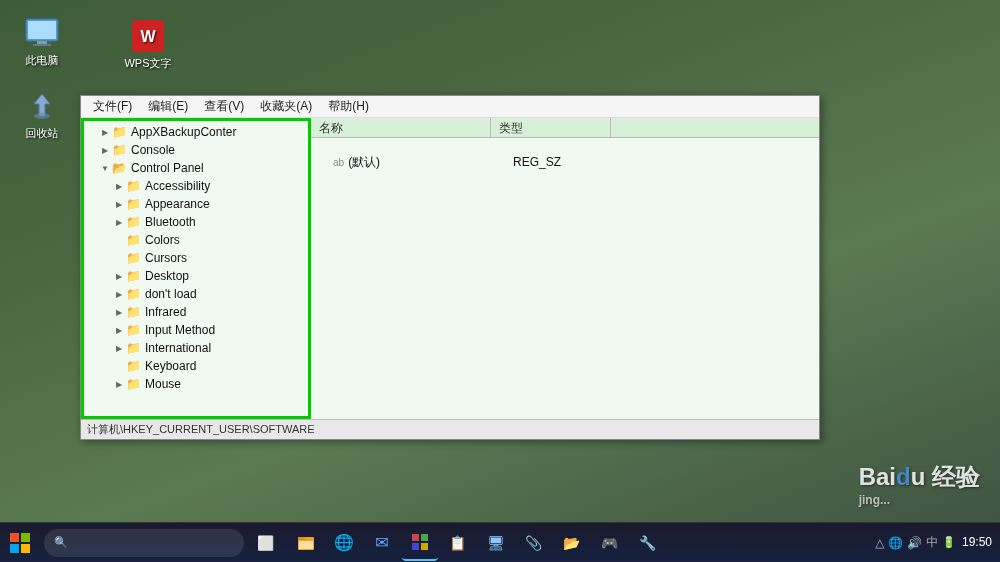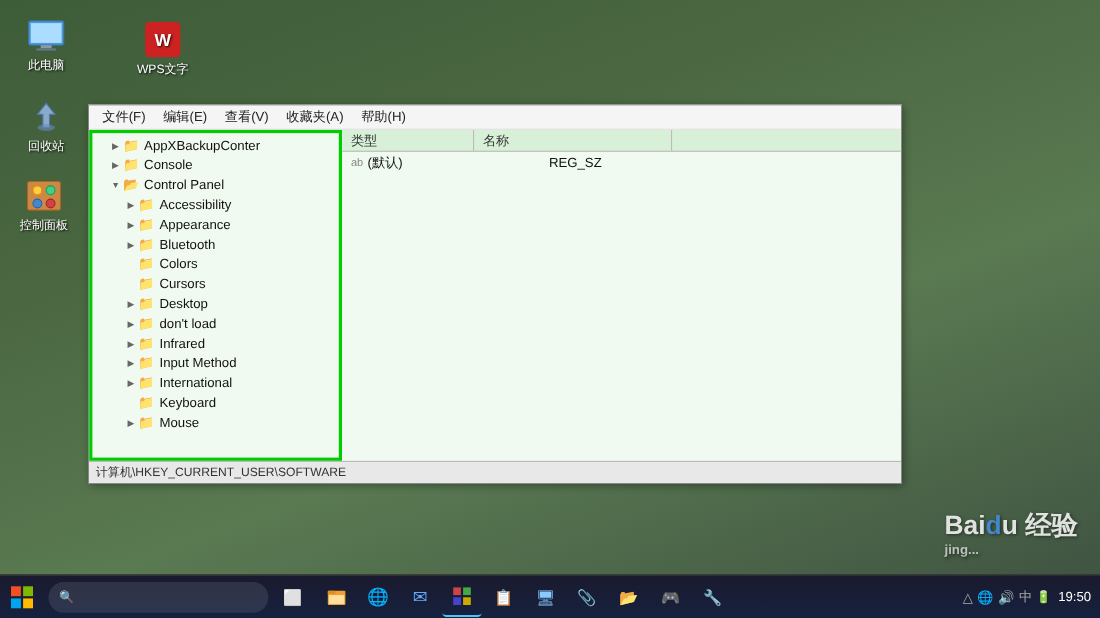--- a/index.html
+++ b/index.html
@@ -209,21 +209,21 @@
       color: #333;
       border-right: 1px solid #bbb;
     }
     .col-name { width: 180px; }
     .col-type { width: 120px; }
     .col-data { flex: 1; }
 
     .content-body {
       flex: 1;
       overflow: auto;
-      padding: 0;
+      padding: 14px;
     }
     .content-row {
       display: flex;
       align-items: center;
       height: 20px;
       cursor: pointer;
       font-size: 12px;
     }
     .content-cell {
       padding: 0 8px;
@@ -363,32 +363,20 @@
   <div class="desktop-icon icon-recycle" style="position:absolute; top:88px; left:12px;">
     <div class="icon-img">
       <svg width="32" height="32" viewBox="0 0 32 32">
         <path d="M16 4 L24 14 L19 14 L19 26 L13 26 L13 14 L8 14 Z" fill="#88aacc" stroke="#5577aa" stroke-width="1"></path>
         <ellipse cx="16" cy="26" rx="8" ry="3" fill="#6688bb" opacity="0.6"></ellipse>
       </svg>
     </div>
     <div class="icon-label" style="color:white;font-size:11px;text-shadow:1px 1px 2px #000;">回收站</div>
   </div>
 
-  <div class="desktop-icon" style="position:absolute; top:160px; left:10px;">
-    <div class="icon-img">
-      <svg width="34" height="30" viewBox="0 0 34 30">
-        <rect x="2" y="2" width="30" height="26" rx="2" fill="#cc8844" stroke="#aa6622" stroke-width="1"></rect>
-        <circle cx="11" cy="10" r="4" fill="#ffcc44" stroke="#dd9900" stroke-width="1"></circle>
-        <circle cx="23" cy="10" r="4" fill="#44cc88" stroke="#00aa55" stroke-width="1"></circle>
-        <circle cx="11" cy="22" r="4" fill="#4488cc" stroke="#2266aa" stroke-width="1"></circle>
-        <circle cx="23" cy="22" r="4" fill="#cc4444" stroke="#aa2222" stroke-width="1"></circle>
-      </svg>
-    </div>
-    <div class="icon-label" style="color:white;font-size:11px;text-shadow:1px 1px 2px #000;">控制面板</div>
-  </div>
 
   <div class="desktop-icon" style="position:absolute; top:18px; left:118px;">
     <div class="icon-img">
       <svg width="36" height="36" viewBox="0 0 36 36">
         <rect x="2" y="2" width="32" height="32" rx="4" fill="#cc2222"></rect>
         <text x="18" y="24" text-anchor="middle" fill="white" font-size="16" font-weight="bold">W</text>
       </svg>
     </div>
     <div class="icon-label" style="color:white;font-size:11px;text-shadow:1px 1px 2px #000;">WPS文字</div>
   </div>
@@ -522,22 +510,22 @@
           <span class="tree-indent" style="width:14px"></span>
           <span class="tree-expander">▶</span>
           <span class="folder-icon folder-closed">📁</span>
           <span class="tree-label">Mouse</span>
         </div>
 
       </div>
 
       <div class="content-panel">
         <div class="content-header">
+          <div class="content-col col-name">名称</div>
           <div class="content-col col-type">类型</div>
-          <div class="content-col col-name">名称</div>
         </div>
         <div class="content-body">
           <div class="content-row">
             <div class="content-cell cell-name">
               <span style="font-size:10px; color:#888;">ab</span>
               <span>(默认)</span>
             </div>
             <div class="content-cell cell-type">REG_SZ</div>
           </div>
         </div>

